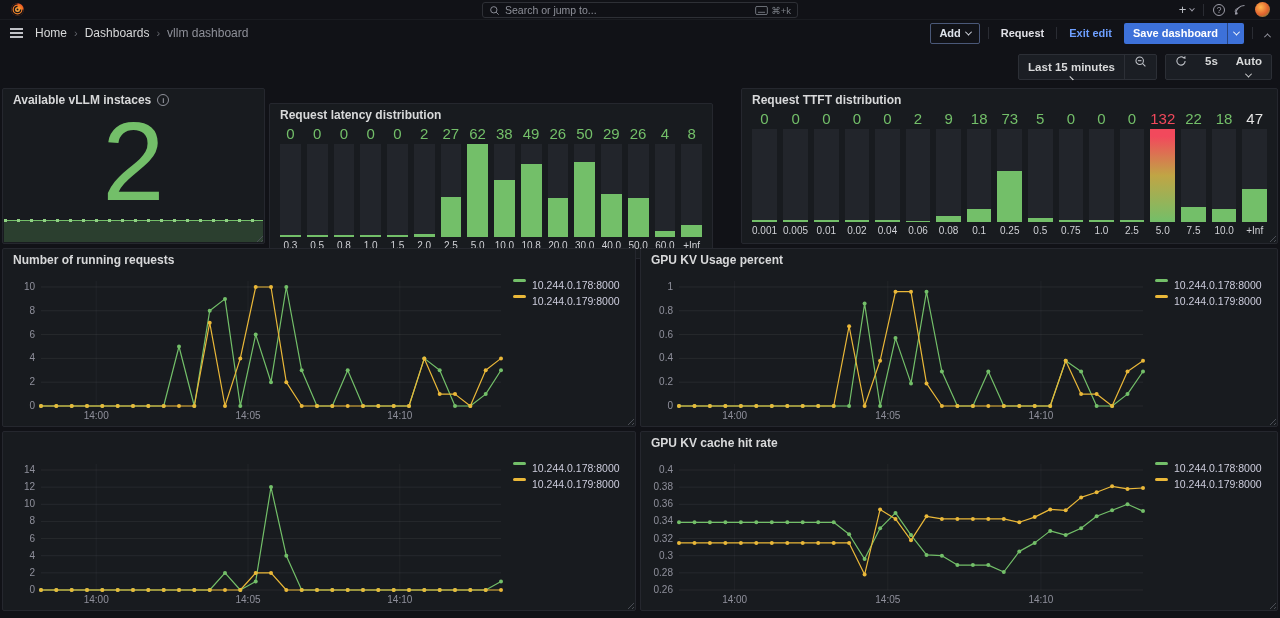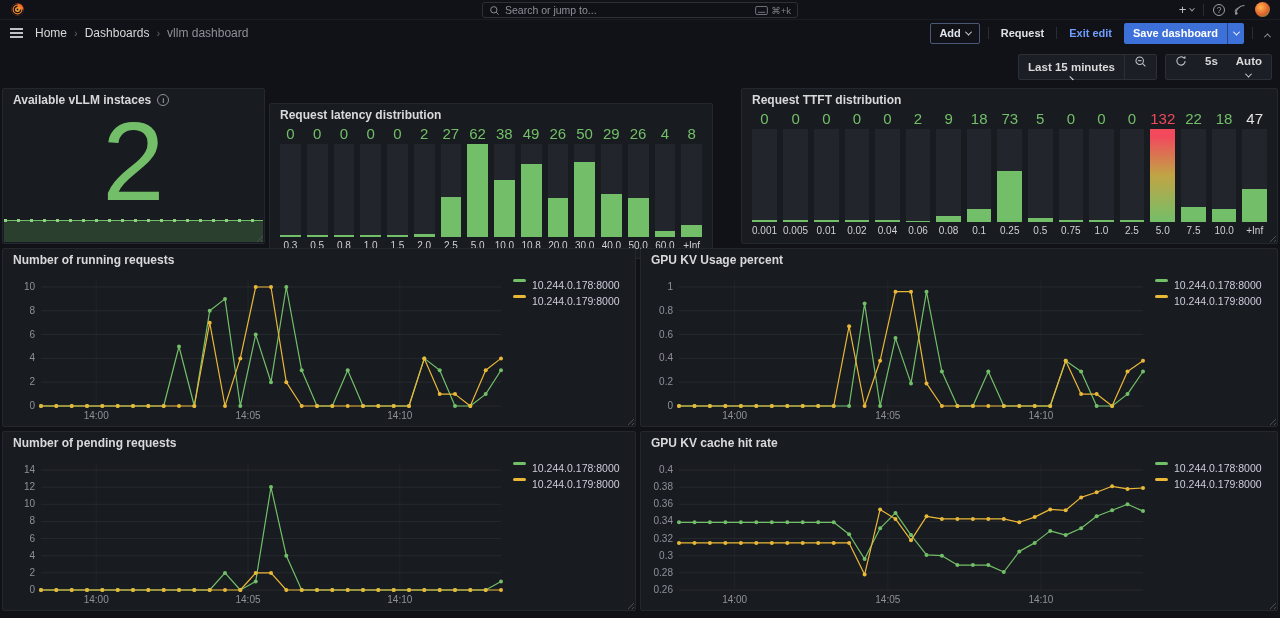--- a/index.html
+++ b/index.html
@@ -674,23 +674,20 @@
       </div>
       <div class="lrow">
         <span class="lswatch" style="background: rgb(234, 184, 57);"></span>
         <span class="llab">10.244.0.179:8000</span>
       </div>
     </div>
   <div class="rsz"></div>
 </div>
 
 <div class="panel" style="left:2px;top:431px;width:634px;height:180px">
-  <div class="ptitle">
-      <span>Number of pending requests</span>
-    </div>
   <div class="tsplot"><svg width="498" height="148">
         <g>
           <line x1="32" x2="492" y1="132" y2="132" stroke="rgba(204,204,220,0.08)"></line>
           <line x1="32" x2="492" y1="114.85714285714286" y2="114.85714285714286" stroke="rgba(204,204,220,0.08)"></line>
           <line x1="32" x2="492" y1="97.71428571428571" y2="97.71428571428571" stroke="rgba(204,204,220,0.08)"></line>
           <line x1="32" x2="492" y1="80.57142857142857" y2="80.57142857142857" stroke="rgba(204,204,220,0.08)"></line>
           <line x1="32" x2="492" y1="63.428571428571416" y2="63.428571428571416" stroke="rgba(204,204,220,0.08)"></line>
           <line x1="32" x2="492" y1="46.28571428571429" y2="46.28571428571429" stroke="rgba(204,204,220,0.08)"></line>
           <line x1="32" x2="492" y1="29.14285714285714" y2="29.14285714285714" stroke="rgba(204,204,220,0.08)"></line>
           <line x1="32" x2="492" y1="11.999999999999986" y2="11.999999999999986" stroke="rgba(204,204,220,0.08)"></line>

